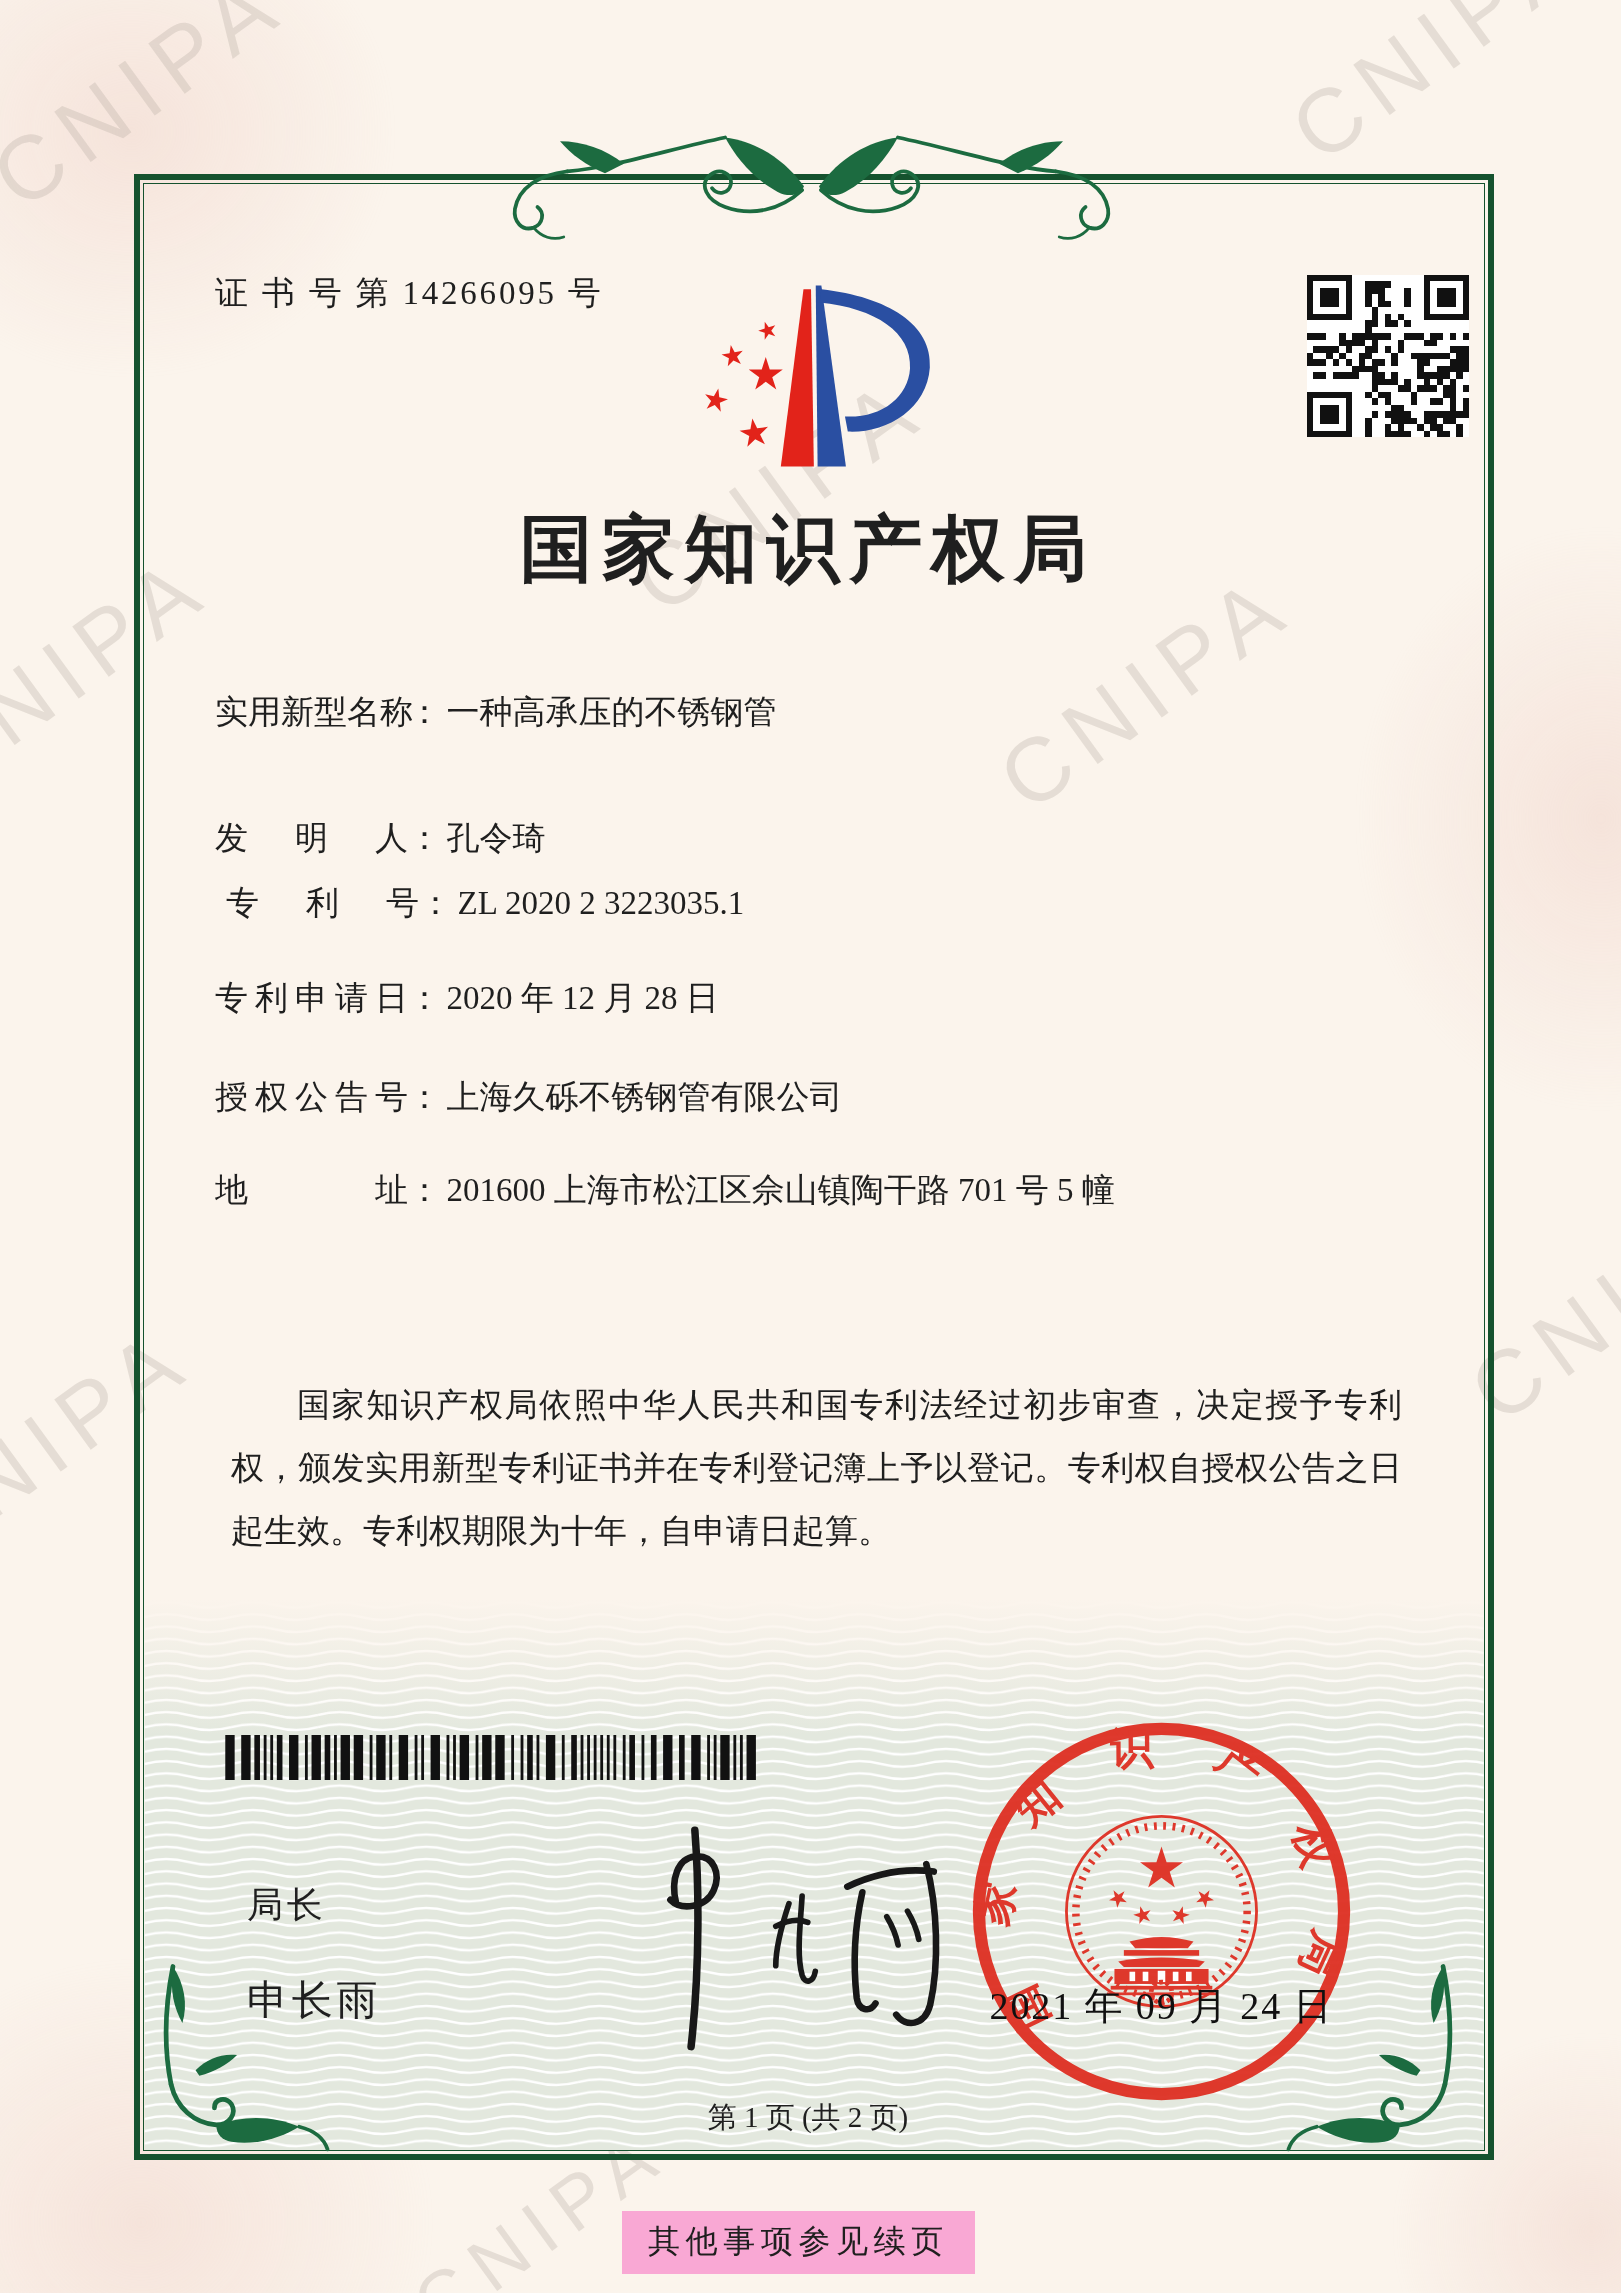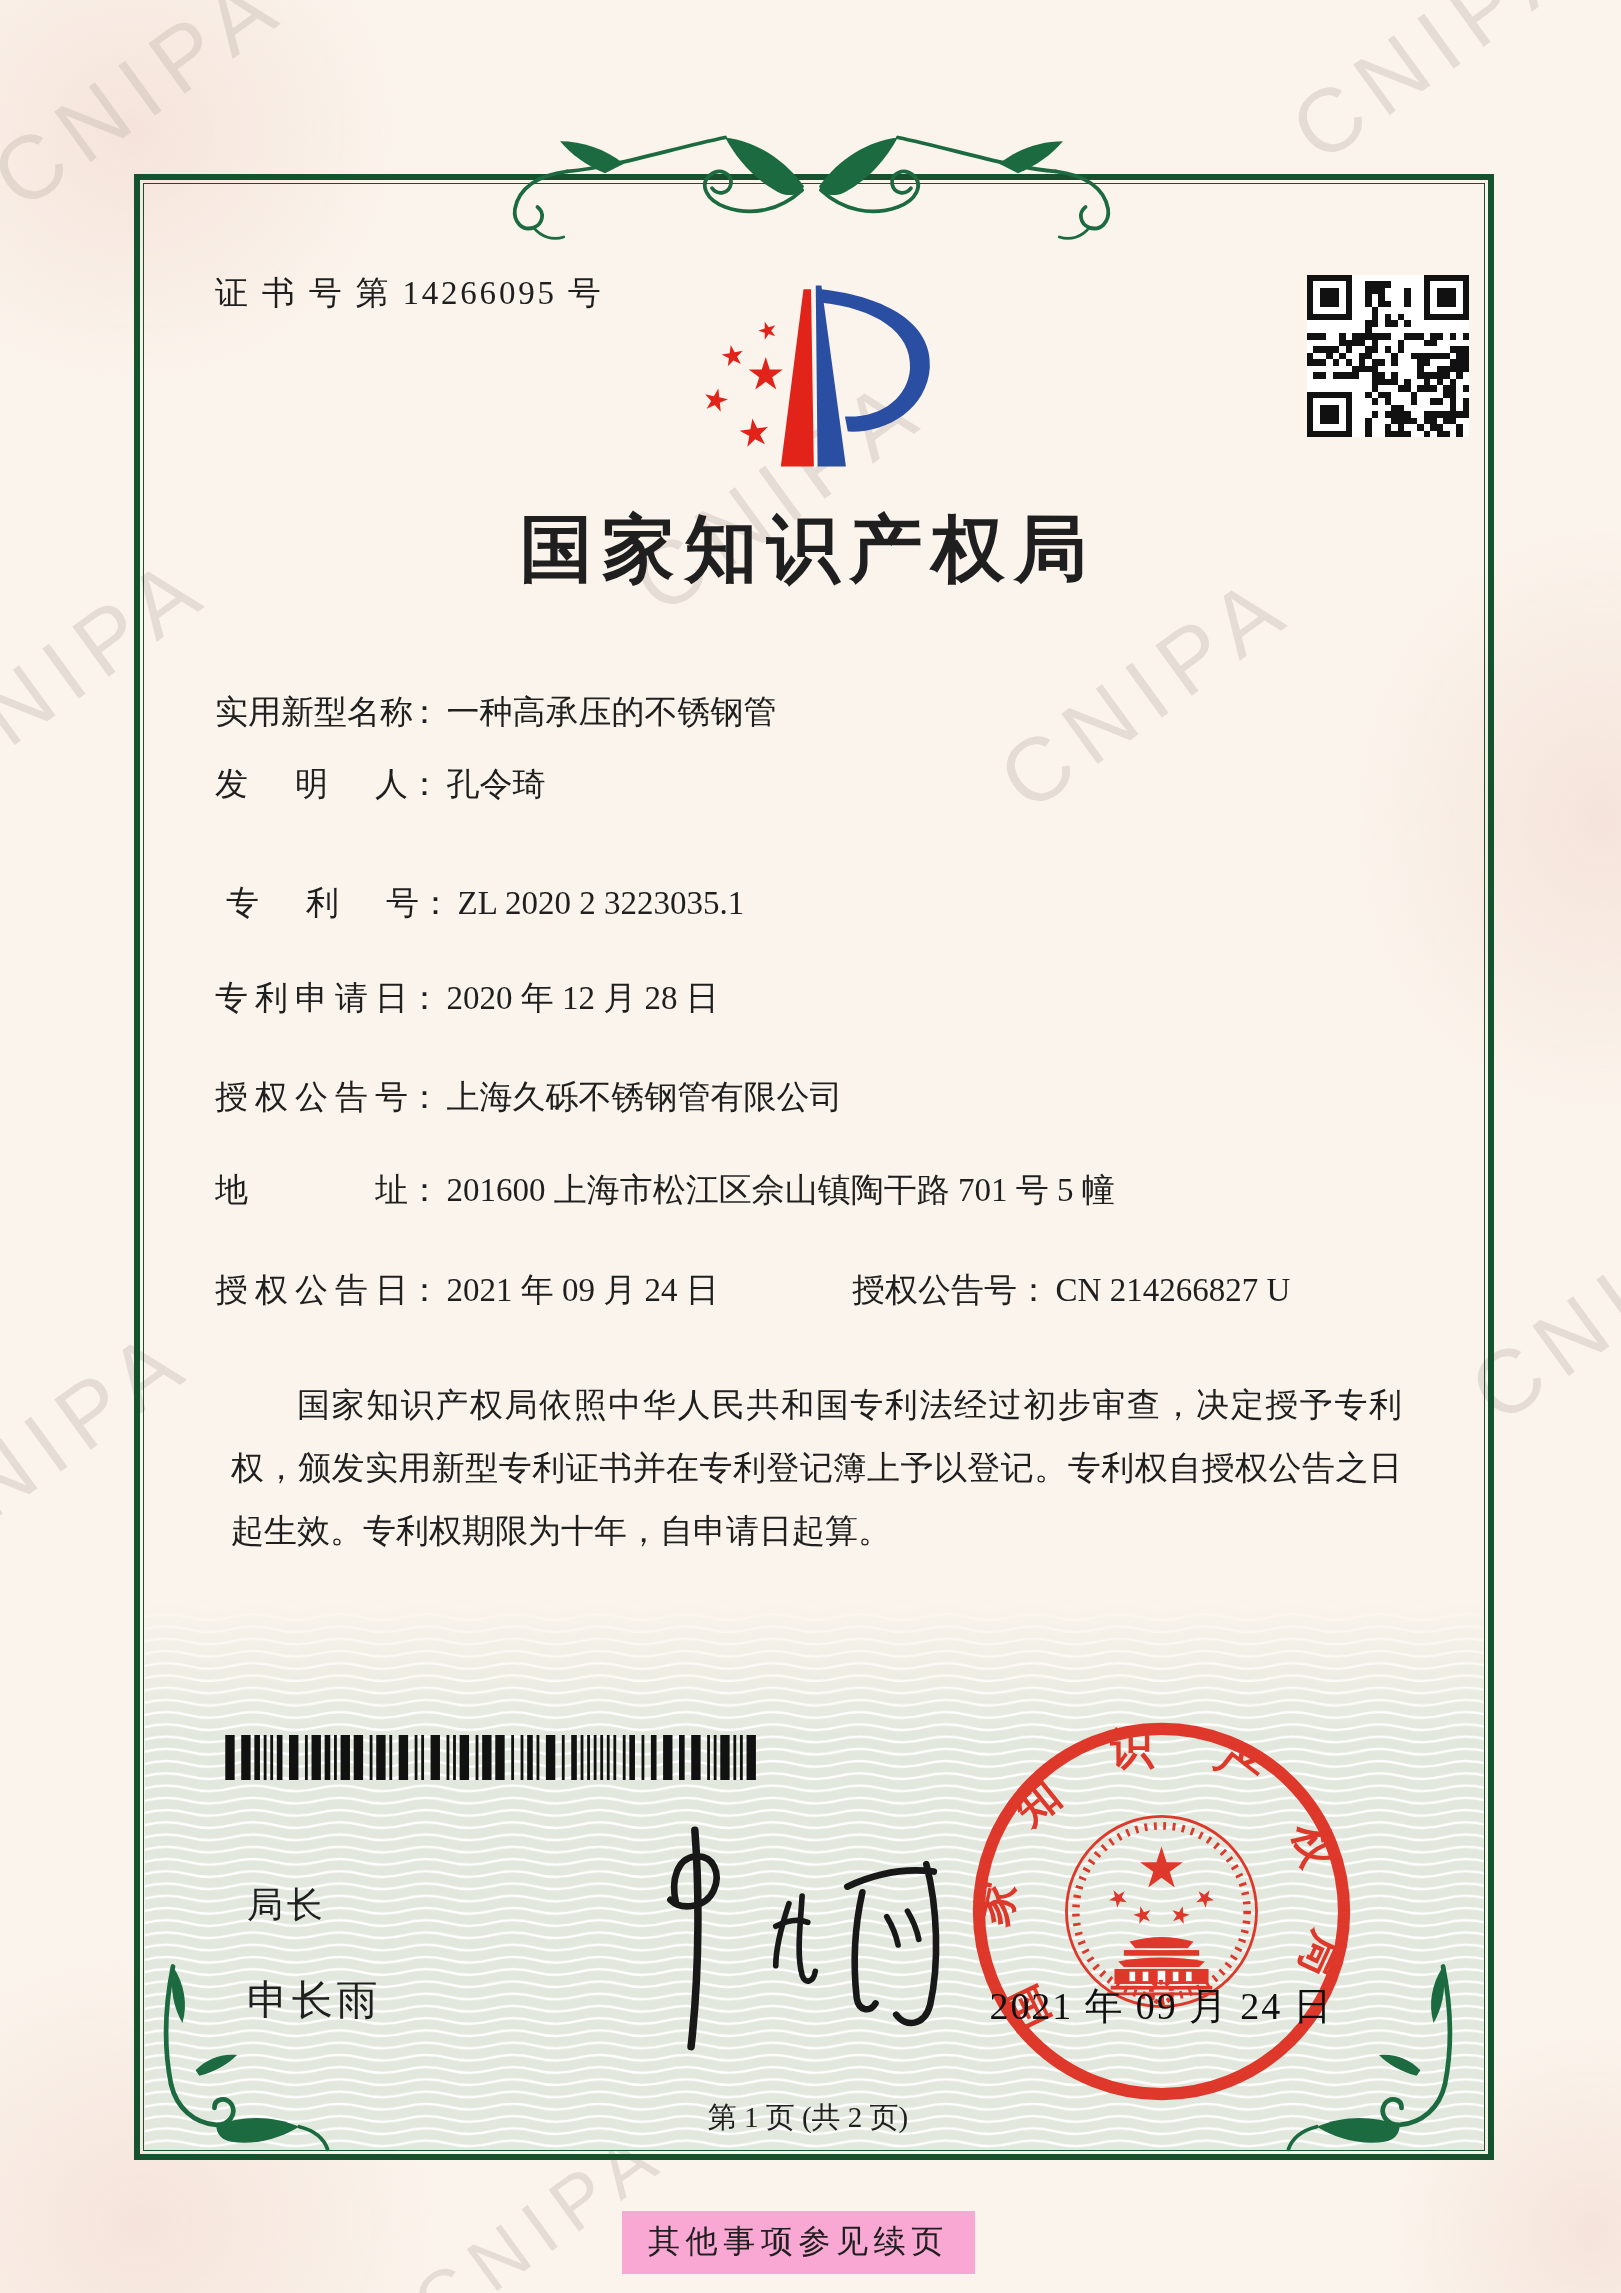--- a/index.html
+++ b/index.html
@@ -365,40 +365,34 @@
       <rect x="0" y="18" width="7" height="7" fill="#111"></rect>
       <rect x="1" y="19" width="5" height="5" fill="#fff"></rect>
       <rect x="2" y="20" width="3" height="3" fill="#111"></rect>
     </svg>
 
   <div class="title">国家知识产权局</div>
 
   <div class="frow" style="top:690px;">
     <span class="flabel">实用新型名称</span><span>：</span><span class="fvalue">一种高承压的不锈钢管</span>
   </div>
-  <div class="frow" style="top:762px;">
+  <div class="frow" style="top:816px;">
     <span class="flabel">发明人</span><span>：</span><span class="fvalue">孔令琦</span>
   </div>
   <div class="frow" style="top:881px;margin-left:11px;">
     <span class="flabel">专利号</span><span>：</span><span class="fvalue">ZL 2020 2 3223035.1</span>
   </div>
   <div class="frow" style="top:976px;">
     <span class="flabel">专利申请日</span><span>：</span><span class="fvalue">2020 年 12 月 28 日</span>
   </div>
   <div class="frow" style="top:1075px;">
     <span class="flabel">授权公告号</span><span>：</span><span class="fvalue">上海久砾不锈钢管有限公司</span>
   </div>
   <div class="frow" style="top:1168px;">
     <span class="flabel">地址</span><span>：</span><span class="fvalue">201600 上海市松江区佘山镇陶干路 701 号 5 幢</span>
-  </div>
-  <div class="frow" style="top:1268px;">
-    <span class="flabel">授权公告日</span><span>：</span><span class="fvalue">2021 年 09 月 24 日</span>
-    <span class="group2">
-      <span>授权公告号</span><span>：</span><span class="fvalue">CN 214266827 U</span>
-    </span>
   </div>
 
   <div class="paras">
     <p>国家知识产权局依照中华人民共和国专利法经过初步审查，决定授予专利权，颁发实用新型专利证书并在专利登记簿上予以登记。专利权自授权公告之日起生效。专利权期限为十年，自申请日起算。</p>
   </div>
 
   <svg class="barcode" id="barcode" width="551" height="45" viewBox="0 0 585 48">
       <rect x="0" y="0" width="10" height="48" fill="#111"></rect>
       <rect x="17" y="0" width="10" height="48" fill="#111"></rect>
       <rect x="31" y="0" width="6" height="48" fill="#111"></rect>

